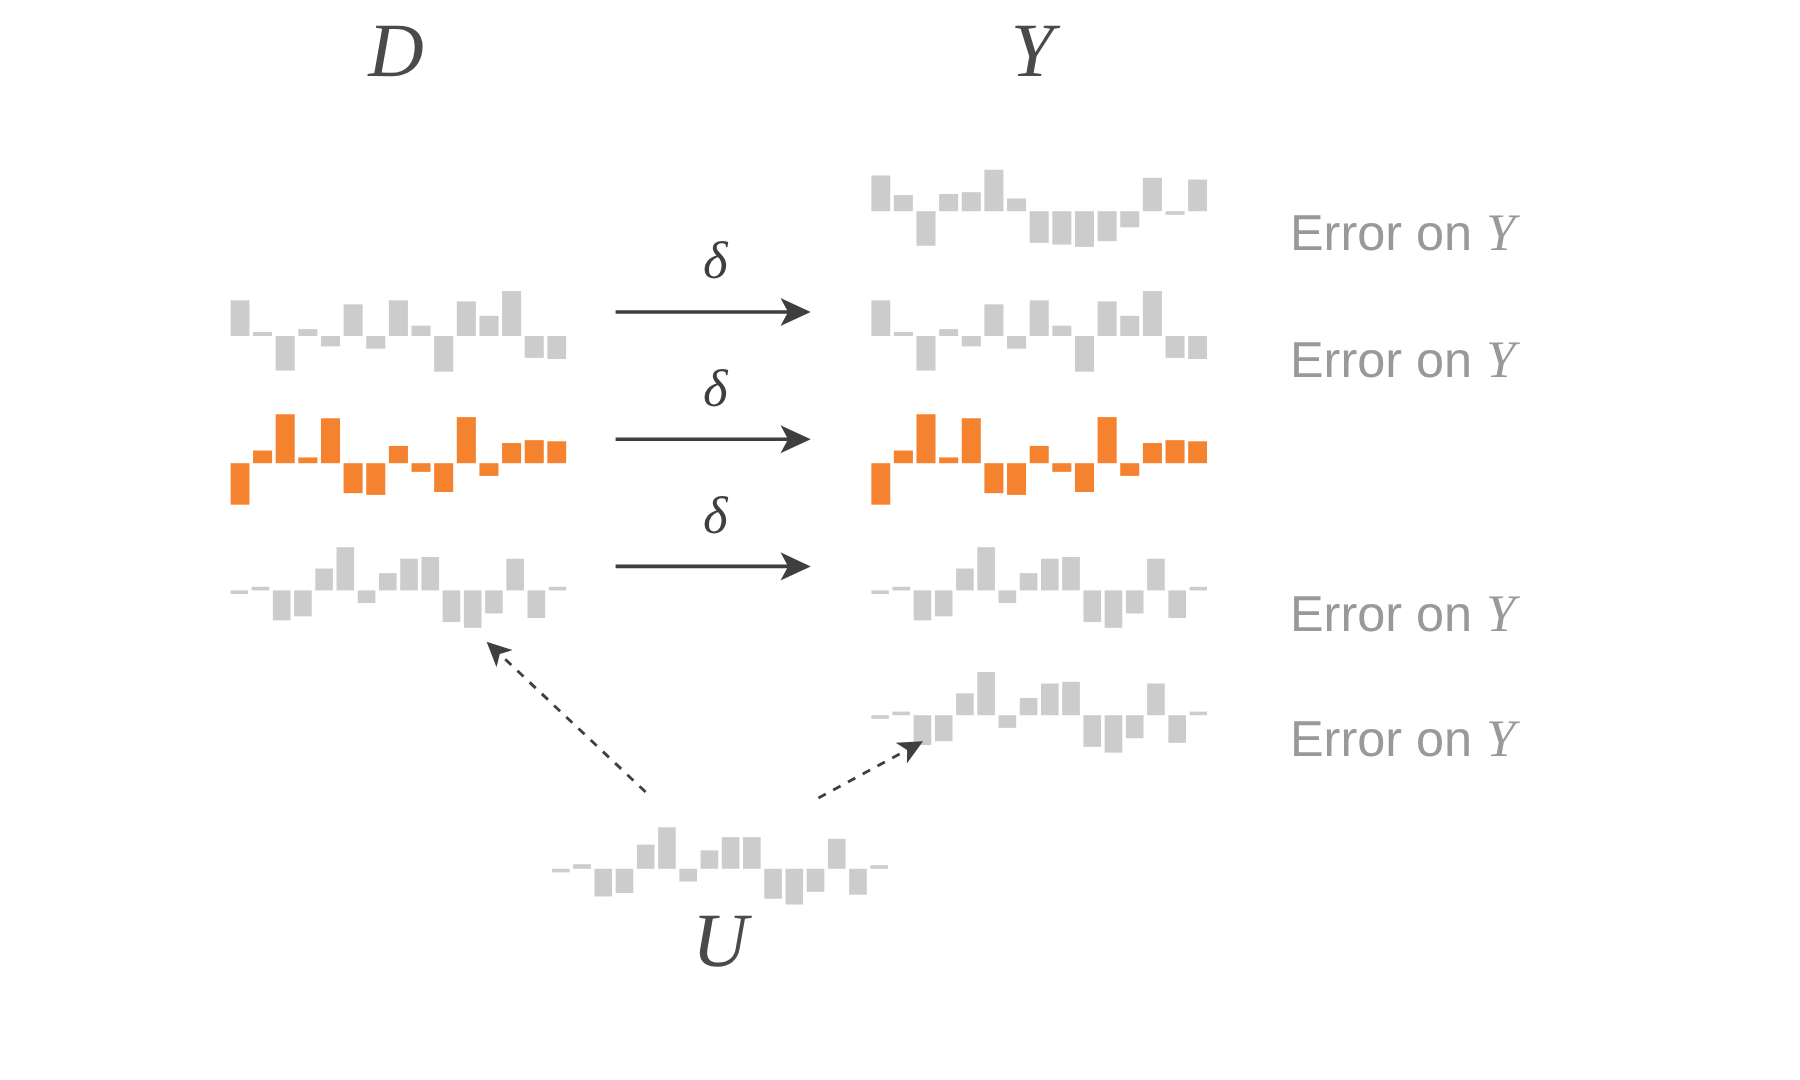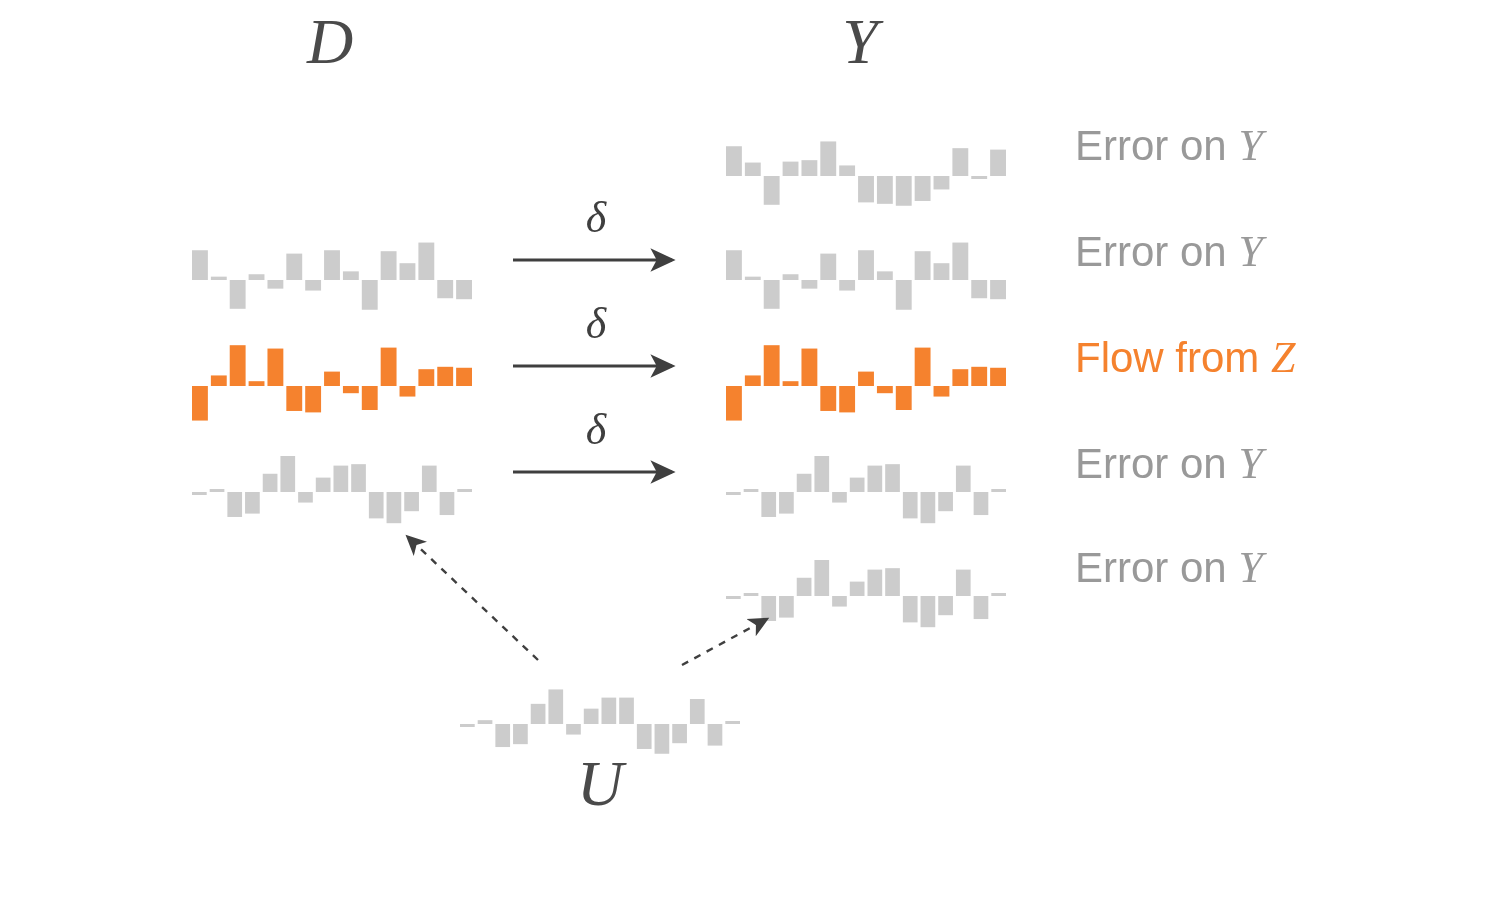--- a/index.html
+++ b/index.html
@@ -44,20 +44,21 @@
     user-select: none;
   }
 
   .row-label {
     position: absolute;
     font-family: "Liberation Sans", sans-serif;
     font-size: 42px;
     line-height: 1;
     white-space: nowrap;
     user-select: none;
+    margin-top: 48px;
   }
   .row-label .mathvar {
     font-family: "Liberation Serif", serif;
     font-style: italic;
     font-size: 44px;
   }
 
   .spark {
     position: absolute;
   }
@@ -252,23 +253,20 @@
   <div class="delta-label" id="delta-1" style="left:566px; top:196px; width:60px;">δ</div>
   <div class="delta-label" id="delta-2" style="left:566px; top:302px; width:60px;">δ</div>
   <div class="delta-label" id="delta-3" style="left:566px; top:408px; width:60px;">δ</div>
 
   <div class="row-label" id="rowlabel-0" style="left: 1075px; top: 124px; color: rgb(153, 153, 153);">
     <span>Error on </span><span class="mathvar">Y</span>
   </div>
   <div class="row-label" id="rowlabel-1" style="left: 1075px; top: 230px; color: rgb(153, 153, 153);">
     <span>Error on </span><span class="mathvar">Y</span>
   </div>
-  <div class="row-label" id="rowlabel-2" style="left: 1075px; top: 336px; color: rgb(245, 130, 46);">
-    <span>Flow from </span><span class="mathvar">Z</span>
-  </div>
   <div class="row-label" id="rowlabel-3" style="left: 1075px; top: 442px; color: rgb(153, 153, 153);">
     <span>Error on </span><span class="mathvar">Y</span>
   </div>
   <div class="row-label" id="rowlabel-4" style="left: 1075px; top: 546px; color: rgb(153, 153, 153);">
     <span>Error on </span><span class="mathvar">Y</span>
   </div>
 
   <svg class="overlay" viewBox="0 0 1500 900">
     <defs>
       <marker id="solid-head" markerWidth="9" markerHeight="9" refX="7.2" refY="4.5" orient="auto" markerUnits="strokeWidth">

